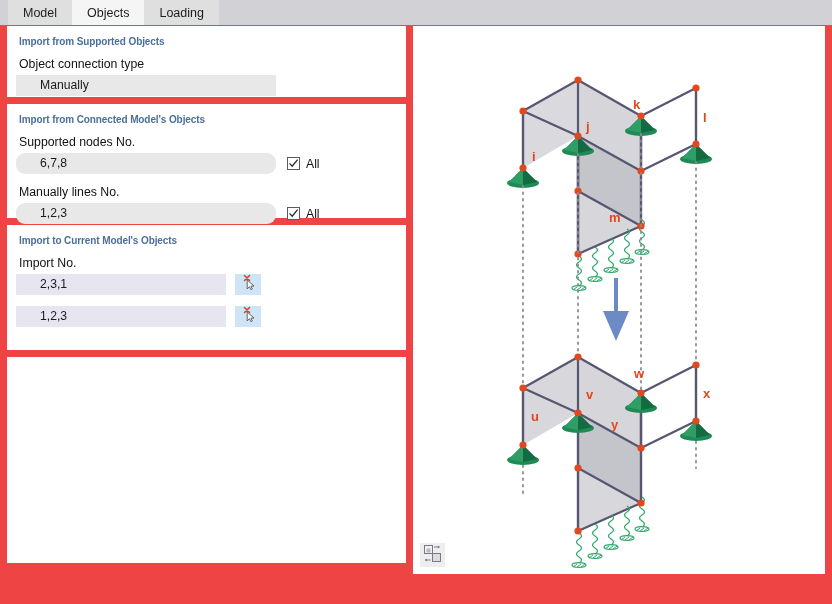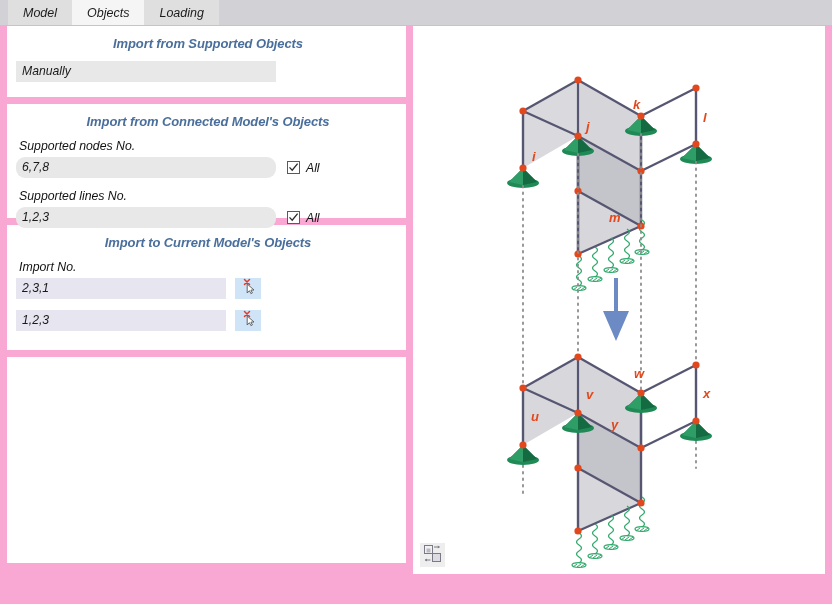--- a/index.html
+++ b/index.html
@@ -5,22 +5,21 @@
   html, body {
     margin: 0; padding: 0;
     width: 832px; height: 604px;
     background: #ececec;
     font-family: "Liberation Sans", sans-serif;
     overflow: hidden;
   }
   #app {
     position: relative;
     width: 832px; height: 604px;
-    background: #f9a8d4;
-    font-style: italic;
+    background: #ef4444;
   }
 
   
   .tabstrip {
     position: absolute;
     left: 0; top: 0;
     width: 832px; height: 25px;
     background: #d2d2d6;
     display: flex;
     align-items: flex-end;
@@ -57,44 +56,43 @@
     width: 399px;
   }
   .card {
     background: #ffffff;
     box-sizing: border-box;
     padding: 8px 9px 10px 9px;
     margin-bottom: 7px;
   }
   .section-title {
     color: #4a6f9c;
-    font-size: 13px;
+    font-size: 10px;
     font-weight: bold;
     margin: 2px 0 10px 3px;
     letter-spacing: -0.1px;
-    text-align: center;
   }
   .field-label {
     font-size: 12.3px;
     color: #121212;
     margin: 0 0 4px 3px;
   }
   .row {
     display: flex;
     align-items: center;
     margin-bottom: 11px;
   }
   .row:last-child { margin-bottom: 2px; }
 
   .textbox {
     height: 21px;
     line-height: 21px;
     font-size: 12.2px;
     color: #1a1a1a;
-    padding: 0 6px;
+    padding: 0 24px;
     box-sizing: border-box;
     background: #e8e8e8;
     border: none;
     overflow: hidden;
     white-space: nowrap;
   }
   .textbox.combo { width: 260px; }
   .textbox.wide  { width: 260px; border-radius: 9px; }
   .textbox.pick  { width: 210px; background: #e6e5f0; }
 
@@ -173,20 +171,21 @@
     </div>
     <div class="tab">
       <span>Loading</span>
     </div>
   </div>
 
   <div class="left-col">
 
     <div class="card" style="height:71px;">
       <div class="section-title">Import from Supported Objects</div>
+      <div class="field-label">Object connection type</div>
       <div class="row">
         <div class="textbox combo">Manually</div>
       </div>
     </div>
 
     <div class="card" style="height:114px;">
       <div class="section-title">Import from Connected Model's Objects</div>
 
       <div class="field-label">Supported nodes No.</div>
       <div class="row">
@@ -194,21 +193,21 @@
         <div class="chk-wrap">
           <span class="chk">
             <svg width="11" height="11" viewBox="0 0 11 11">
               <path d="M1.5 5.4 L4.2 8.2 L9.6 1.6" fill="none" stroke="#2b2b2b" stroke-width="1.3"></path>
             </svg>
           </span>
           <span class="chk-label">All</span>
         </div>
       </div>
 
-      <div class="field-label">Supported lines No.</div>
+      <div class="field-label">Manually lines No.</div>
       <div class="row">
         <div class="textbox wide">1,2,3</div>
         <div class="chk-wrap">
           <span class="chk">
             <svg width="11" height="11" viewBox="0 0 11 11">
               <path d="M1.5 5.4 L4.2 8.2 L9.6 1.6" fill="none" stroke="#2b2b2b" stroke-width="1.3"></path>
             </svg>
           </span>
           <span class="chk-label">All</span>
         </div>

